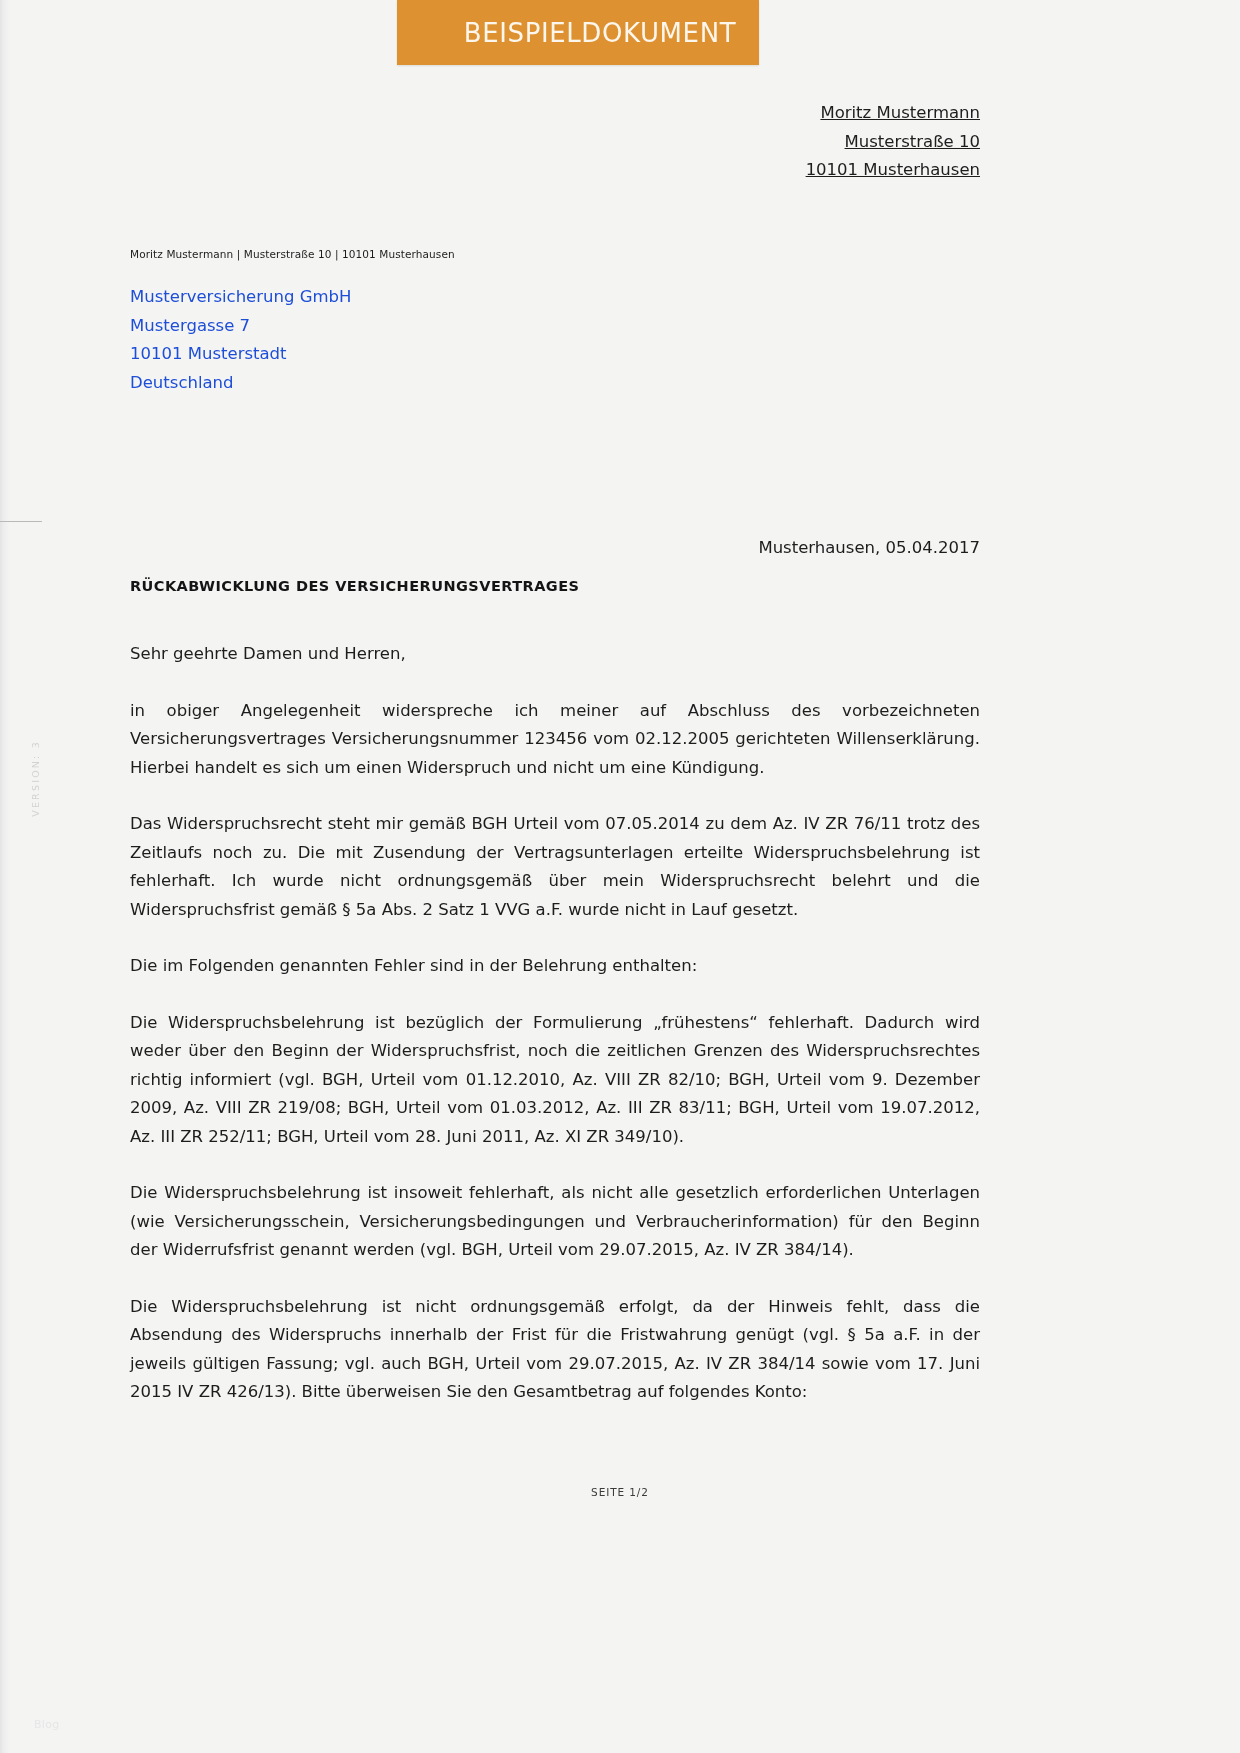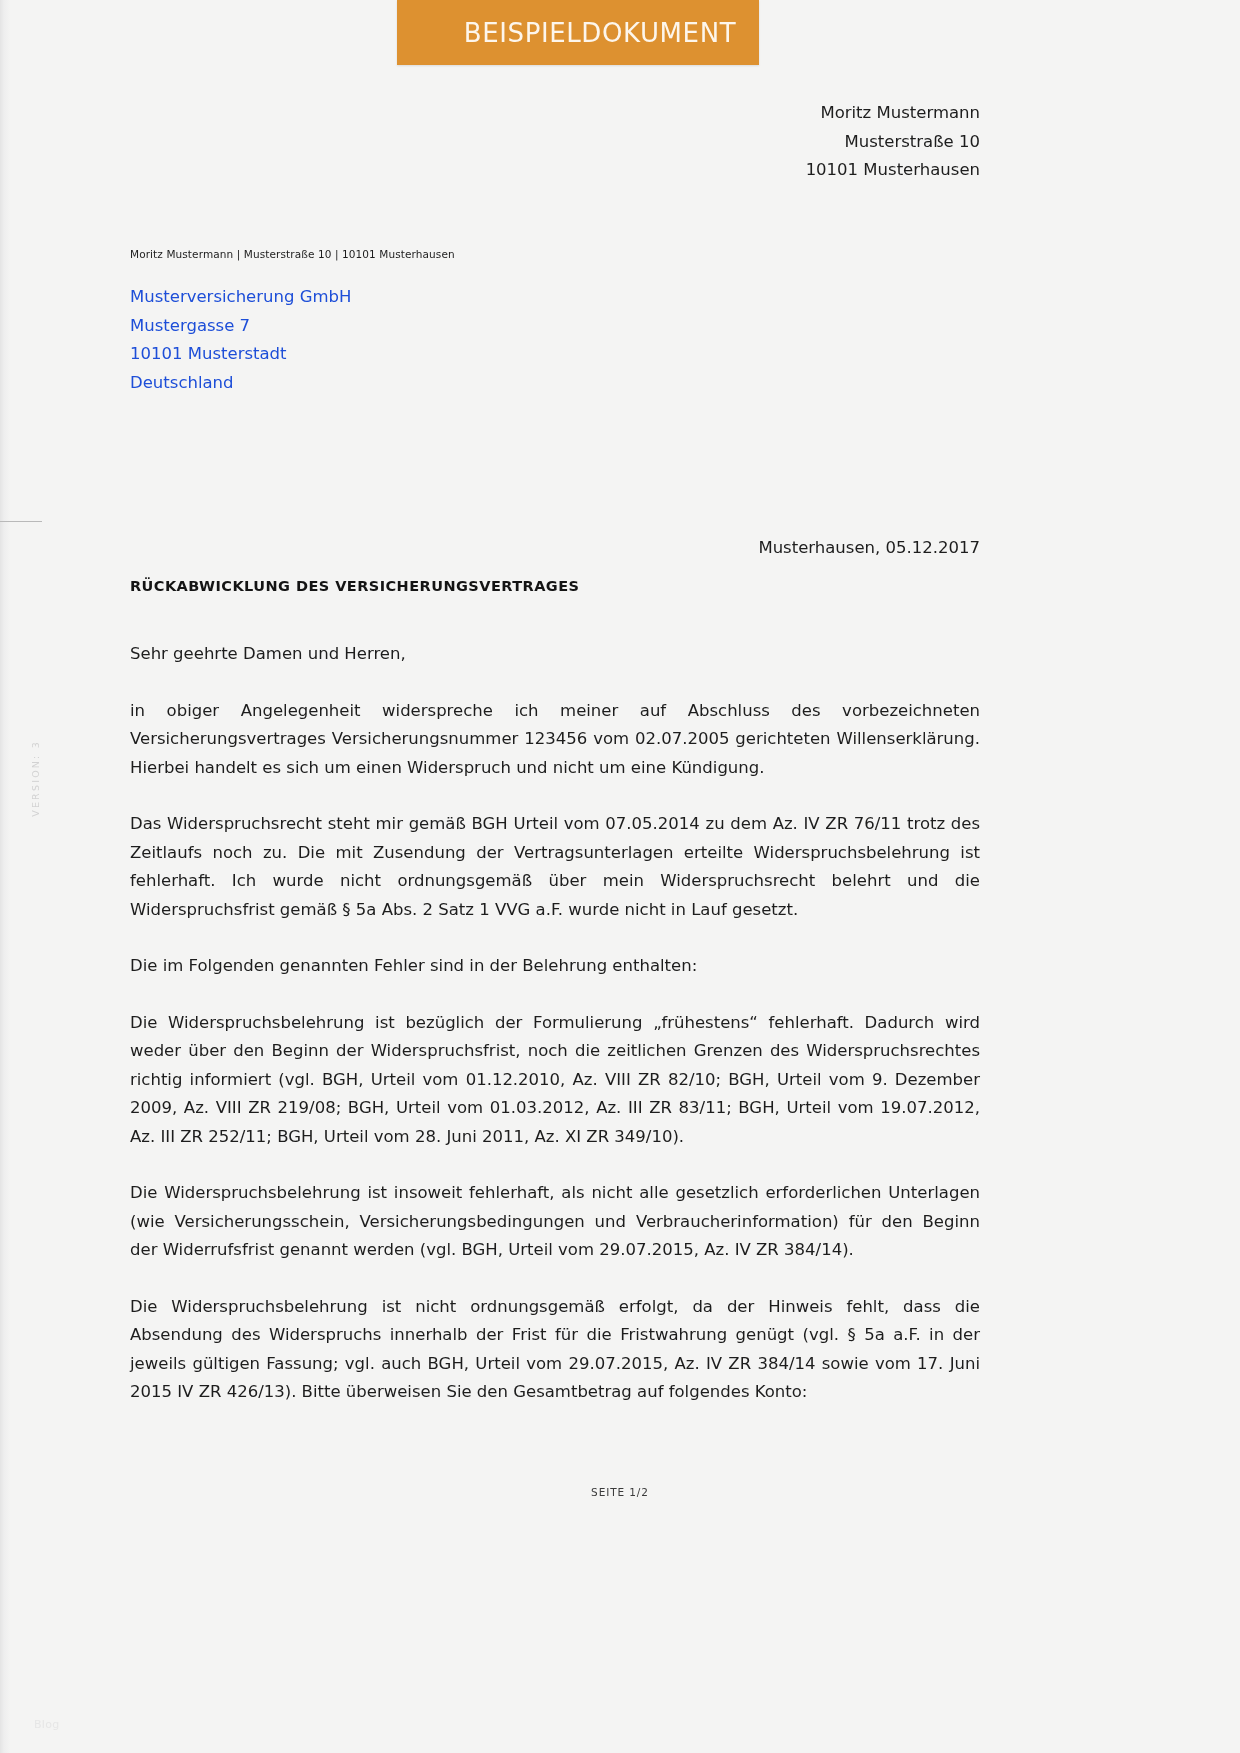--- a/index.html
+++ b/index.html
@@ -56,20 +56,21 @@
   }
   
   .sender-block {
     position: absolute;
     right: 260px;
     top: 99px;
     text-align: right;
     font-size: 16.5px;
     line-height: 28.5px;
     color: #1d1d1d;
+    text-decoration: underline;
   }
   
   .return-line {
     position: absolute;
     left: 130px;
     top: 248px;
     font-size: 10.5px;
     font-weight: 400;
     letter-spacing: 0.1px;
     color: #1d1d1d;
@@ -187,27 +188,27 @@
     <div>Musterversicherung GmbH</div>
     <div>Mustergasse 7</div>
     <div>10101 Musterstadt</div>
     <div>Deutschland</div>
   </div>
 
   <div class="fold-mark"></div>
 
   <div class="version-marker">VERSION: 3</div>
 
-  <div class="date-line">Musterhausen, 05.12.2017</div>
+  <div class="date-line">Musterhausen, 05.04.2017</div>
 
   <div class="subject">RÜCKABWICKLUNG DES VERSICHERUNGSVERTRAGES</div>
 
   <div class="body-text">
     <p class="salutation">Sehr geehrte Damen und Herren,</p>
-    <p>in obiger Angelegenheit widerspreche ich meiner auf Abschluss des vorbezeichneten Versicherungsvertrages Versicherungsnummer 123456 vom 02.07.2005 gerichteten Willenserklärung. Hierbei handelt es sich um einen Widerspruch und nicht um eine Kündigung.</p>
+    <p>in obiger Angelegenheit widerspreche ich meiner auf Abschluss des vorbezeichneten Versicherungsvertrages Versicherungsnummer 123456 vom 02.12.2005 gerichteten Willenserklärung. Hierbei handelt es sich um einen Widerspruch und nicht um eine Kündigung.</p>
     <p>Das Widerspruchsrecht steht mir gemäß BGH Urteil vom 07.05.2014 zu dem Az. IV ZR 76/11 trotz des Zeitlaufs noch zu. Die mit Zusendung der Vertragsunterlagen erteilte Widerspruchsbelehrung ist fehlerhaft. Ich wurde nicht ordnungsgemäß über mein Widerspruchsrecht belehrt und die Widerspruchsfrist gemäß § 5a Abs. 2 Satz 1 VVG a.F. wurde nicht in Lauf gesetzt.</p>
     <p>Die im Folgenden genannten Fehler sind in der Belehrung enthalten:</p>
     <p>Die Widerspruchsbelehrung ist bezüglich der Formulierung „frühestens“ fehlerhaft. Dadurch wird weder über den Beginn der Widerspruchsfrist, noch die zeitlichen Grenzen des Widerspruchsrechtes richtig informiert (vgl. BGH, Urteil vom 01.12.2010, Az. VIII ZR 82/10; BGH, Urteil vom 9. Dezember 2009, Az. VIII ZR 219/08; BGH, Urteil vom 01.03.2012, Az. III ZR 83/11; BGH, Urteil vom 19.07.2012, Az. III ZR 252/11; BGH, Urteil vom 28. Juni 2011, Az. XI ZR 349/10).</p>
     <p>Die Widerspruchsbelehrung ist insoweit fehlerhaft, als nicht alle gesetzlich erforderlichen Unterlagen (wie Versicherungsschein, Versicherungsbedingungen und Verbraucherinformation) für den Beginn der Widerrufsfrist genannt werden (vgl. BGH, Urteil vom 29.07.2015, Az. IV ZR 384/14).</p>
     <p>Die Widerspruchsbelehrung ist nicht ordnungsgemäß erfolgt, da der Hinweis fehlt, dass die Absendung des Widerspruchs innerhalb der Frist für die Fristwahrung genügt (vgl. § 5a a.F. in der jeweils gültigen Fassung; vgl. auch BGH, Urteil vom 29.07.2015, Az. IV ZR 384/14 sowie vom 17. Juni 2015 IV ZR 426/13). Bitte überweisen Sie den Gesamtbetrag auf folgendes Konto:</p>
   </div>
 
   <div class="footer-page">SEITE 1/2</div>
 
   <div class="watermark">Blog</div>

